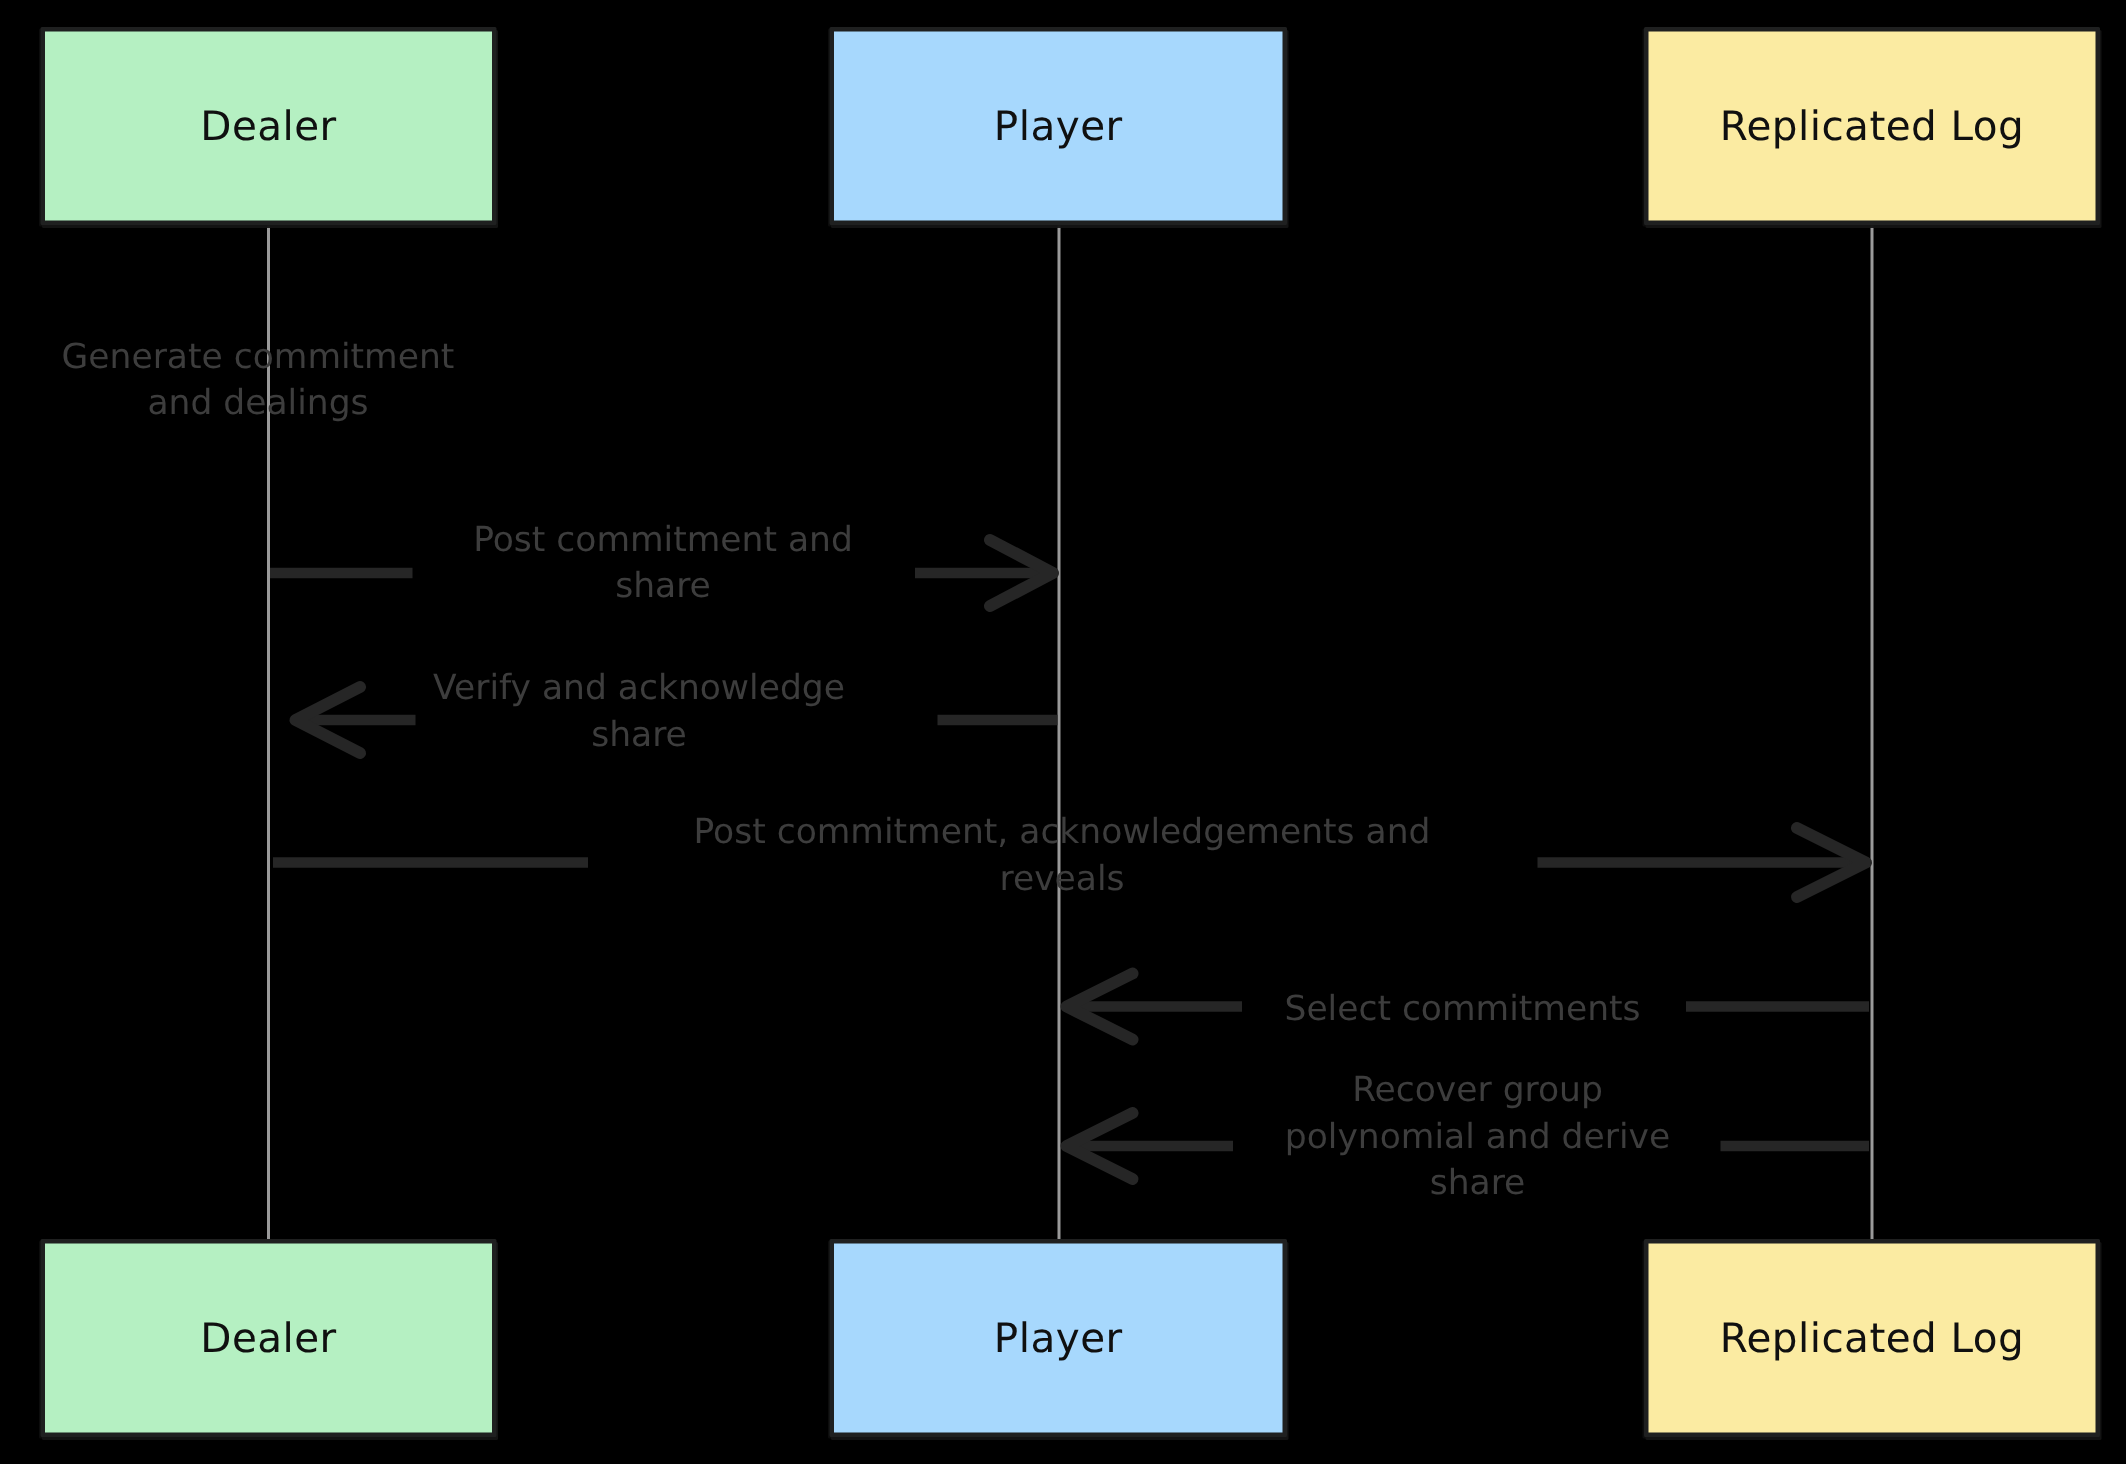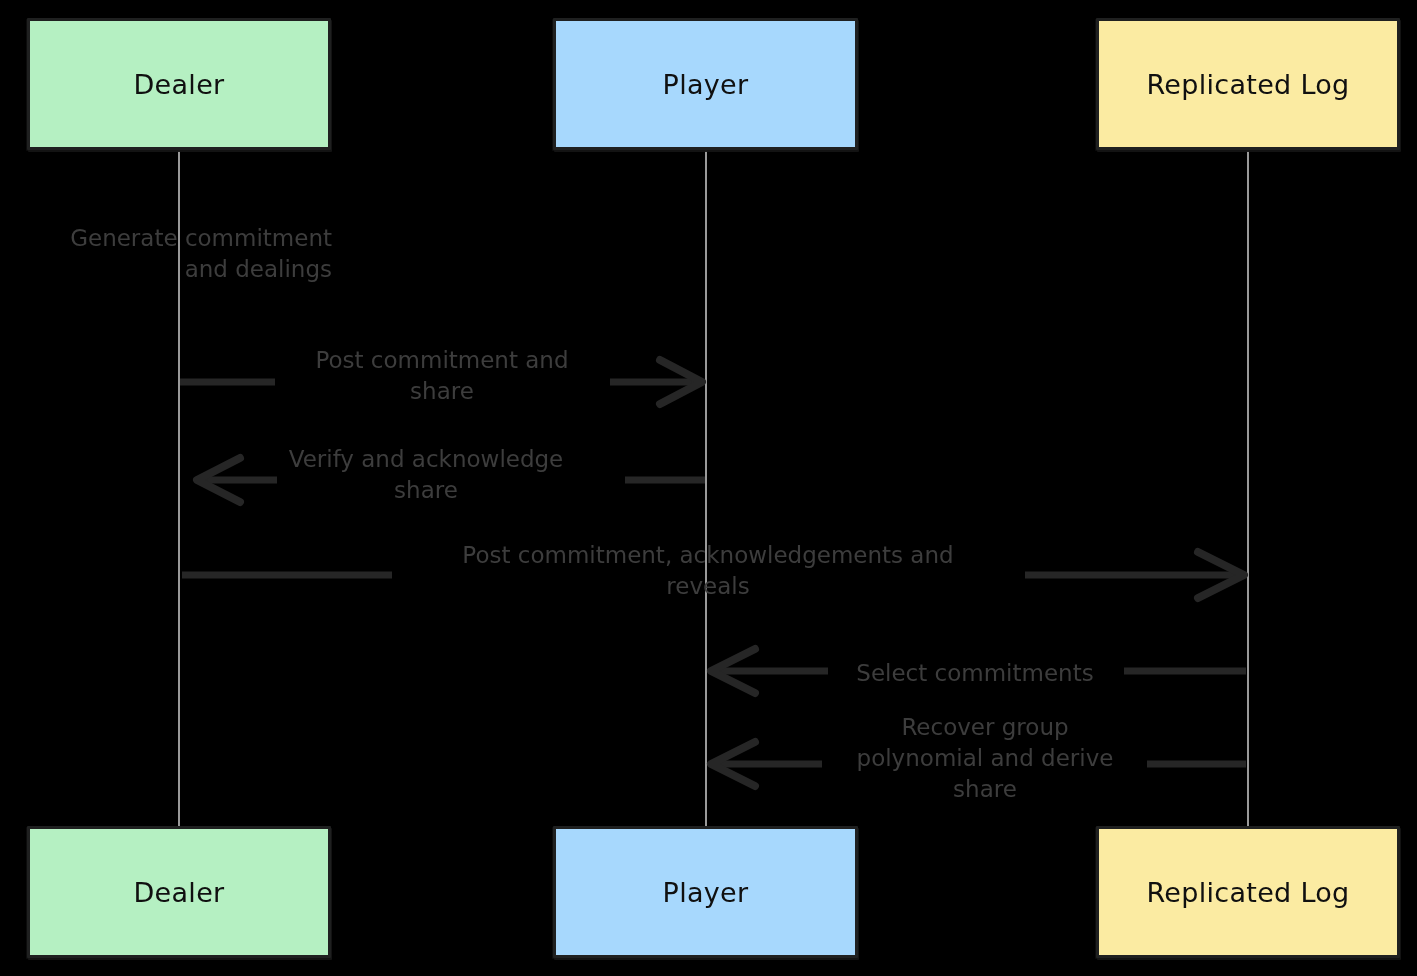--- a/index.html
+++ b/index.html
@@ -49,21 +49,21 @@
     position: absolute;
     font-family: "DejaVu Sans", sans-serif;
     font-size: 23px;
     line-height: 1.35;
     color: #3d3d3d;
     text-align: center;
     white-space: pre-line;
     pointer-events: none;
   }
   .msg-label.left-note {
-    text-align: right;
+    text-align: center;
   }
 
   
   .arrow-svg {
     position: absolute;
     left: 0;
     top: 0;
     width: 1417px;
     height: 976px;
     overflow: visible;

